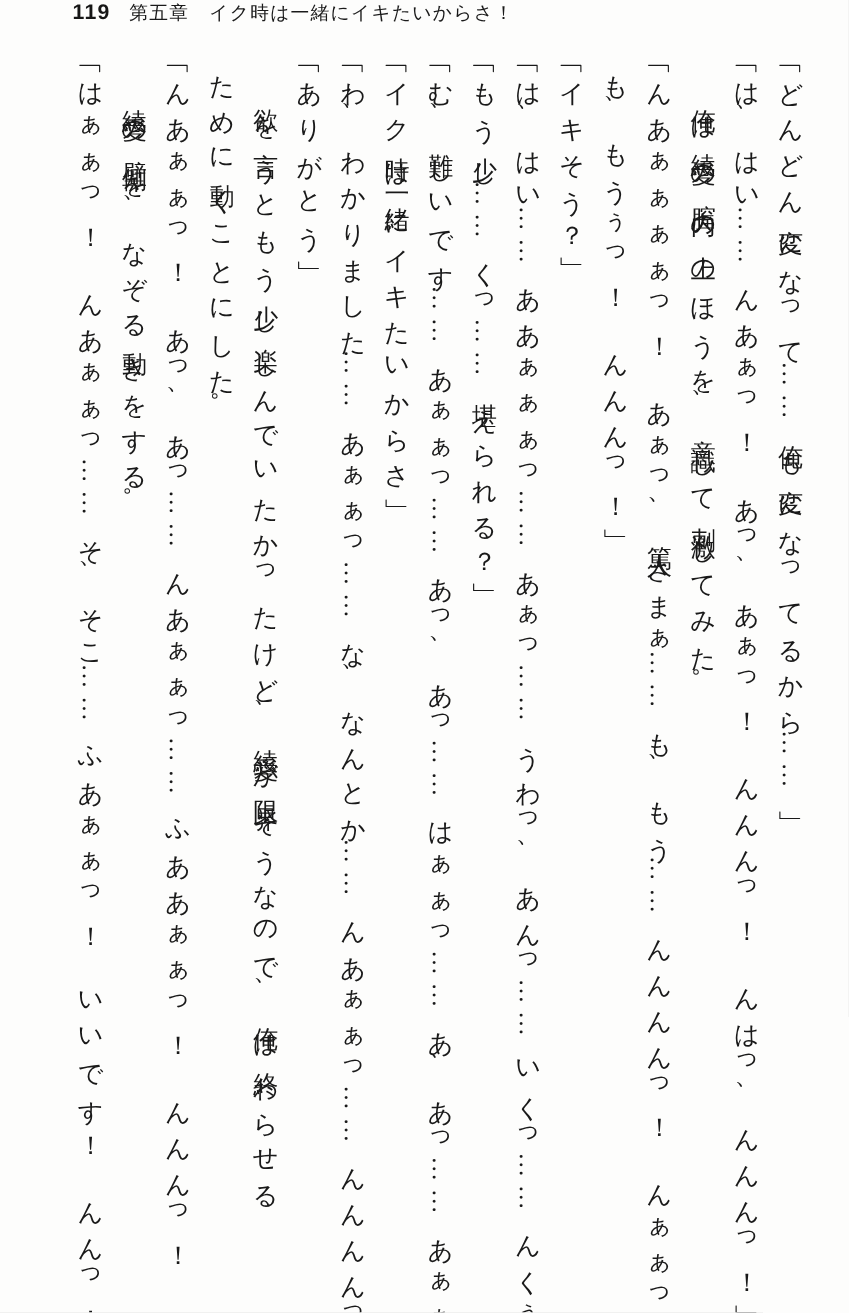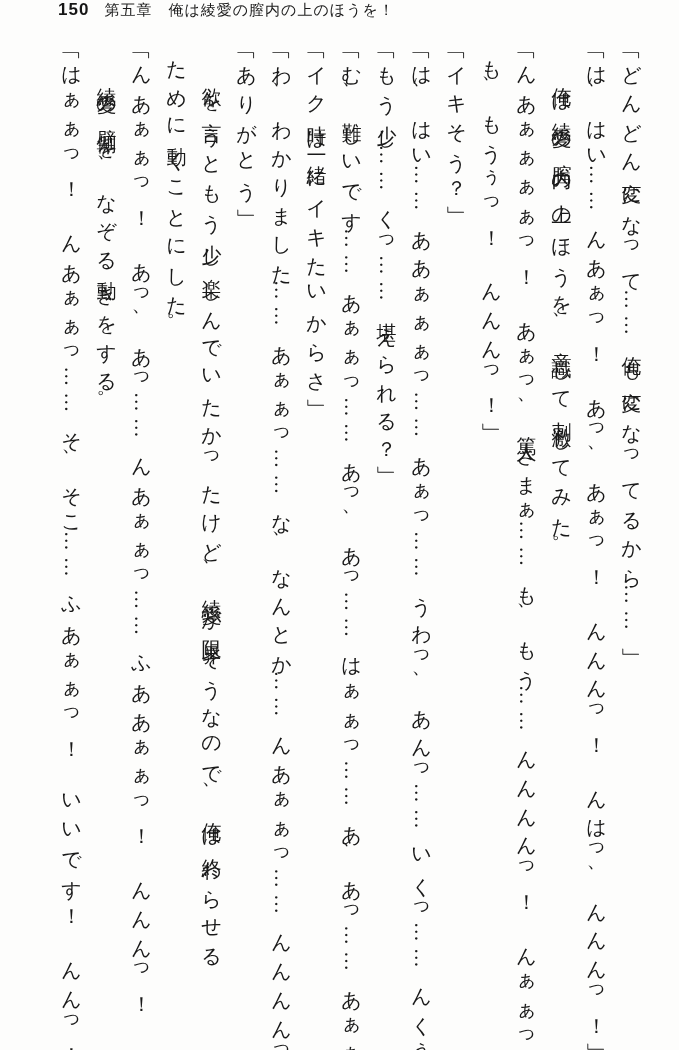--- a/index.html
+++ b/index.html
@@ -57,22 +57,22 @@
   .text-block p.narration {
     text-indent: 26px;
   }
 </style>
 </head>
 <body>
 
 <div class="page">
 
   <div class="running-head">
-    <span class="page-number">150</span>
-    <span class="chapter-title">第五章　俺は綾愛の膣内の上のほうを！</span>
+    <span class="page-number">119</span>
+    <span class="chapter-title">第五章　イク時は一緒にイキたいからさ！</span>
   </div>
 
   <div class="text-block">
     <p>「どんどん変になって……俺も変になってるから……」</p>
     <p>「は、はい……んあぁっ！　あっ、あぁっ！　んんんっ！　んはっ、んんんっ！」</p>
     <p class="narration">俺は綾愛の膣内の上のほうを、意識して刺激してみた。</p>
     <p>「んあぁぁぁぁっ！　あぁっ、篤人さまぁ……も、もう……んんんんっ！　んぁぁっ！</p>
     <p>も、もうぅっ！　んんんっ！」</p>
     <p>「イキそう？」</p>
     <p>「は、はい……ああぁぁぁっ……あぁっ……うわっ、あんっ……いくっ……んくぅっ！」</p>

